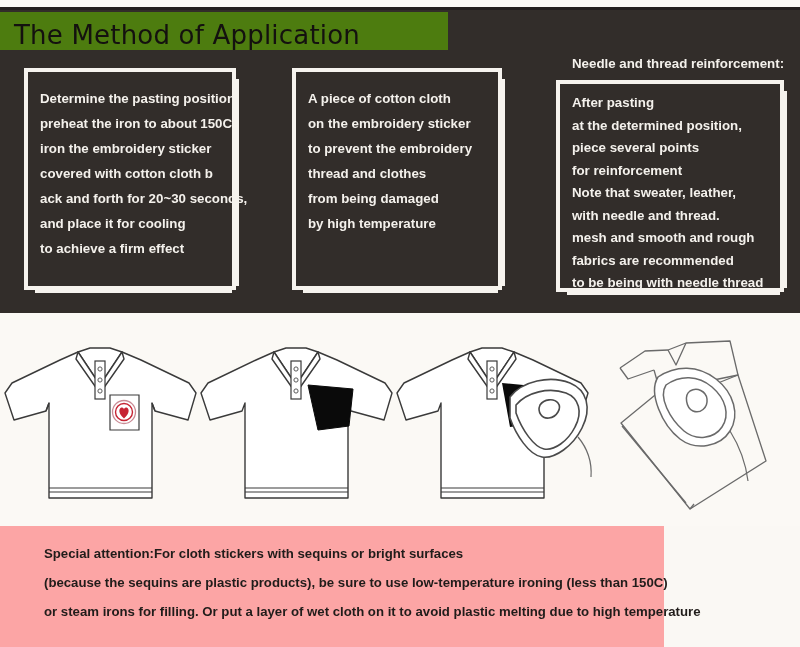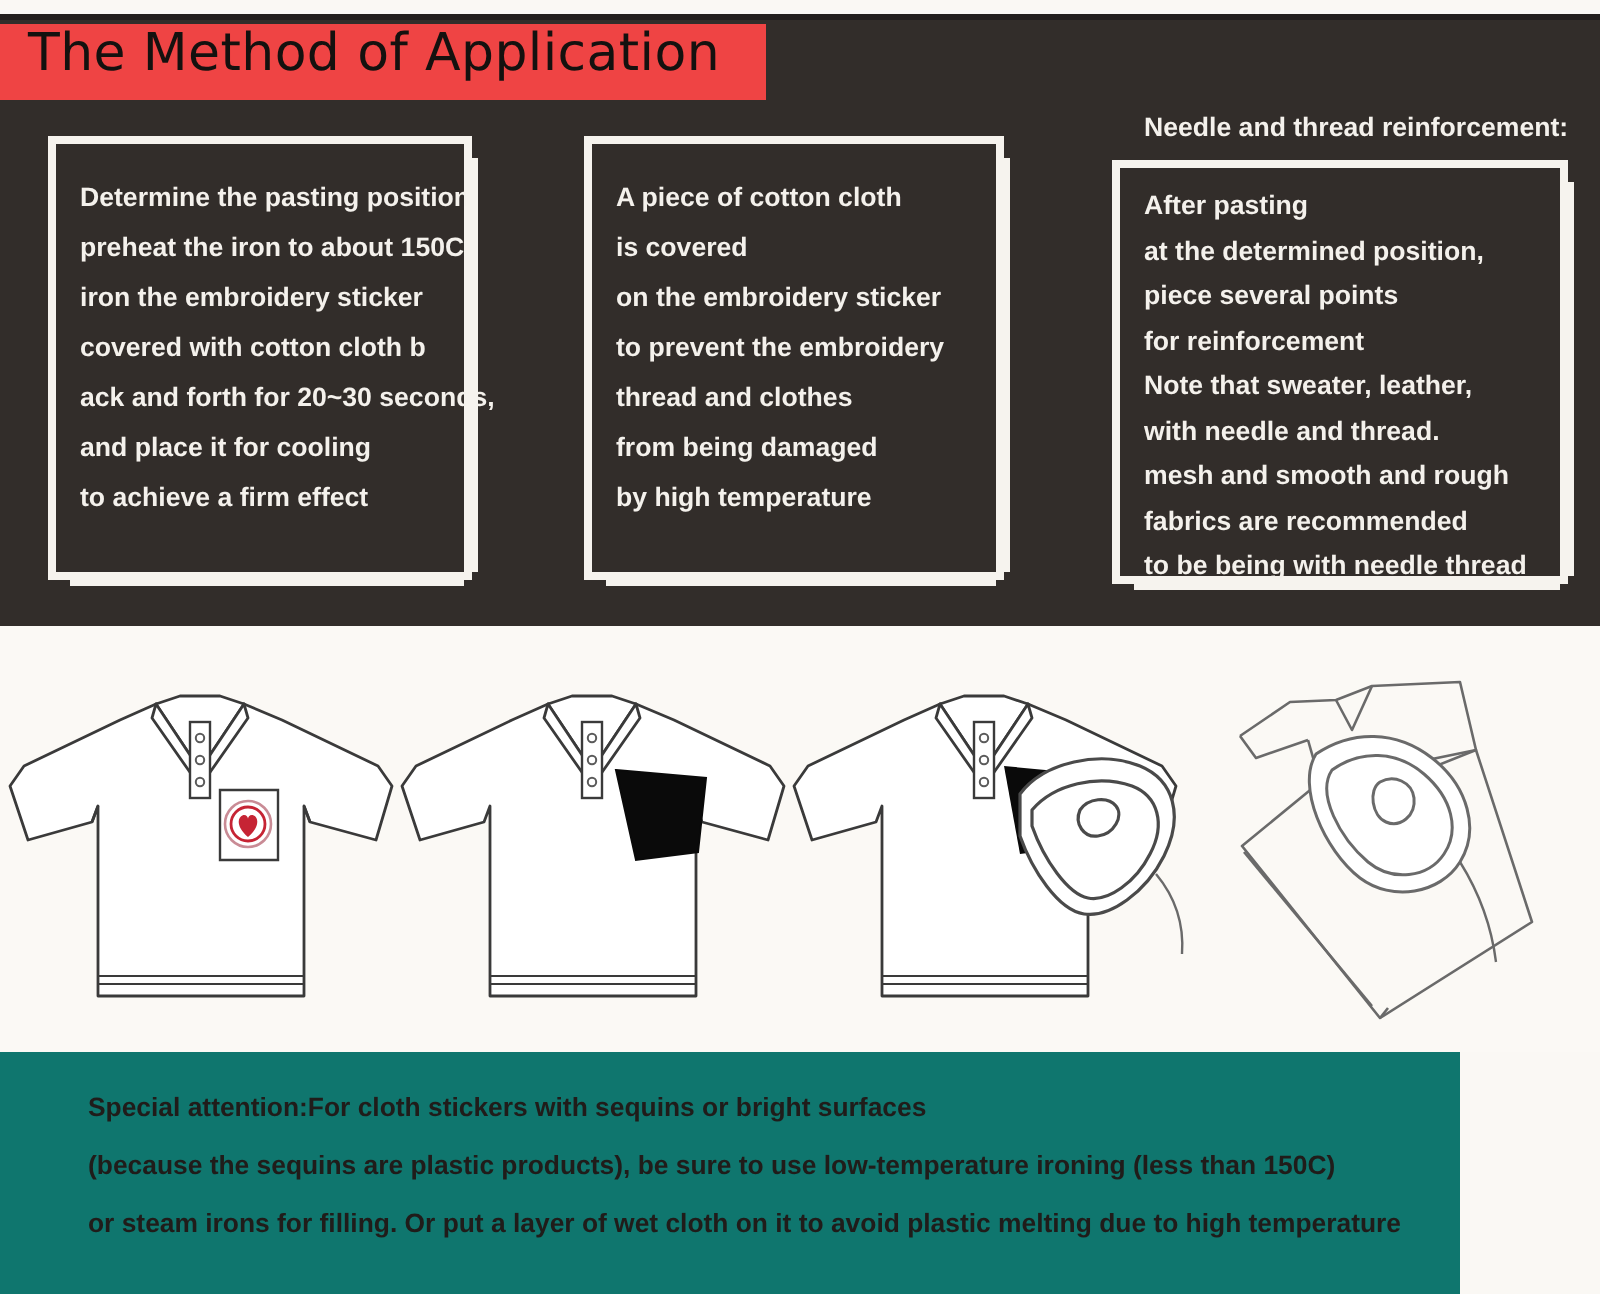--- a/index.html
+++ b/index.html
@@ -35,24 +35,24 @@
     position: absolute;
     left: 0; top: 10px;
     width: 800px; height: 303px;
     background: #322d2a;
   }
 
   
   .title-banner {
     position: absolute;
     left: 0; top: 12px;
-    width: 383px; height: 38px;
-    background: #ef4444;
+    width: 448px; height: 38px;
+    background: #4d7c0f;
     display: flex;
-    align-items: flex-start;
+    align-items: flex-end;
   }
   .title-text {
     font-size: 26px;
     font-weight: 400;
     color: #14110f;
     letter-spacing: 0.2px;
     padding-left: 14px;
     white-space: nowrap;
     font-family: "DejaVu Sans", sans-serif;
   }
@@ -133,22 +133,22 @@
   }
   #cell1 { left: 0; }
   #cell2 { left: 196px; }
   #cell3 { left: 392px; }
   #cell4 { left: 598px; }
 
   
   .notes {
     position: absolute;
     left: 0; top: 526px;
-    width: 730px; height: 121px;
-    background: #0f766e;
+    width: 664px; height: 121px;
+    background: #fca5a5;
     padding: 13px 0 0 44px;
     box-sizing: border-box;
   }
   .note-line {
     color: #201c1a;
     font-size: 13.2px;
     font-weight: bold;
     line-height: 29px;
     white-space: nowrap;
     font-family: "Liberation Sans", sans-serif;
@@ -176,21 +176,20 @@
       <div class="box-line">covered with cotton cloth b</div>
       <div class="box-line">ack and forth for 20~30 seconds,</div>
       <div class="box-line">and place it for cooling</div>
       <div class="box-line">to achieve a firm effect</div>
     </div>
   </div>
 
   <div class="box" id="box2">
     <div class="box-inner">
       <div class="box-line">A piece of cotton cloth</div>
-      <div class="box-line">is covered</div>
       <div class="box-line">on the embroidery sticker</div>
       <div class="box-line"> to prevent the embroidery</div>
       <div class="box-line">thread and clothes</div>
       <div class="box-line">from being damaged</div>
       <div class="box-line">by high temperature</div>
     </div>
   </div>
 
   <div class="box3-header">Needle and thread reinforcement:</div>
   <div class="box" id="box3">

